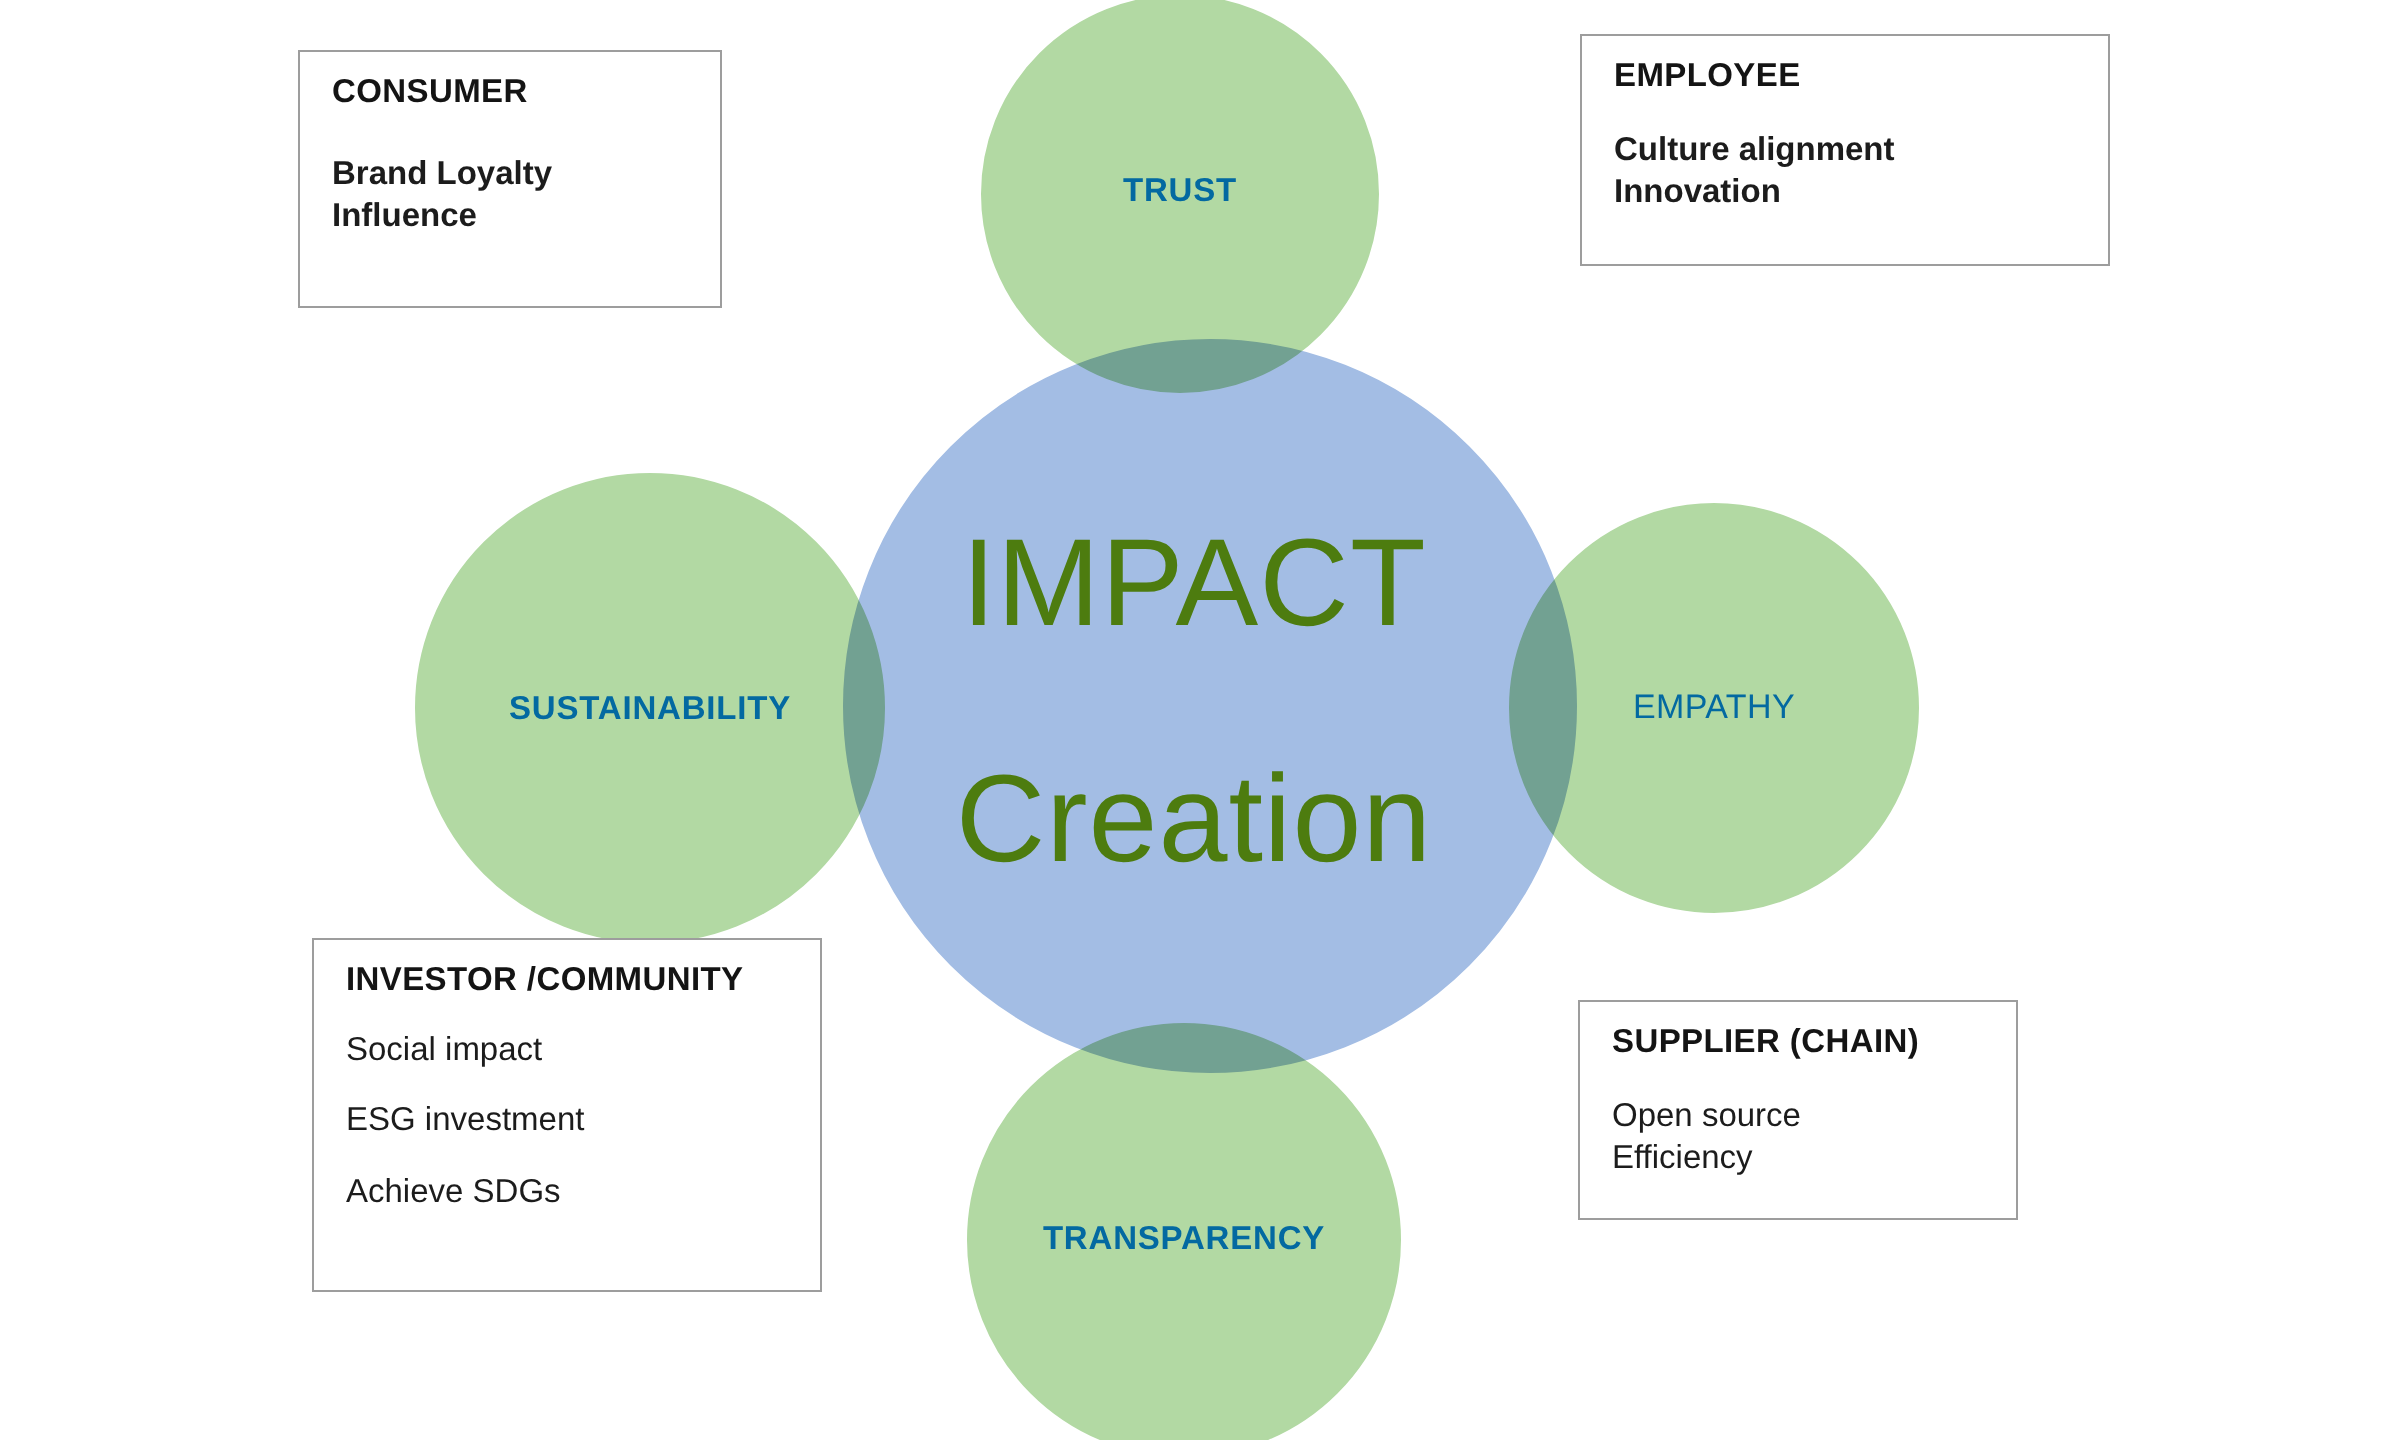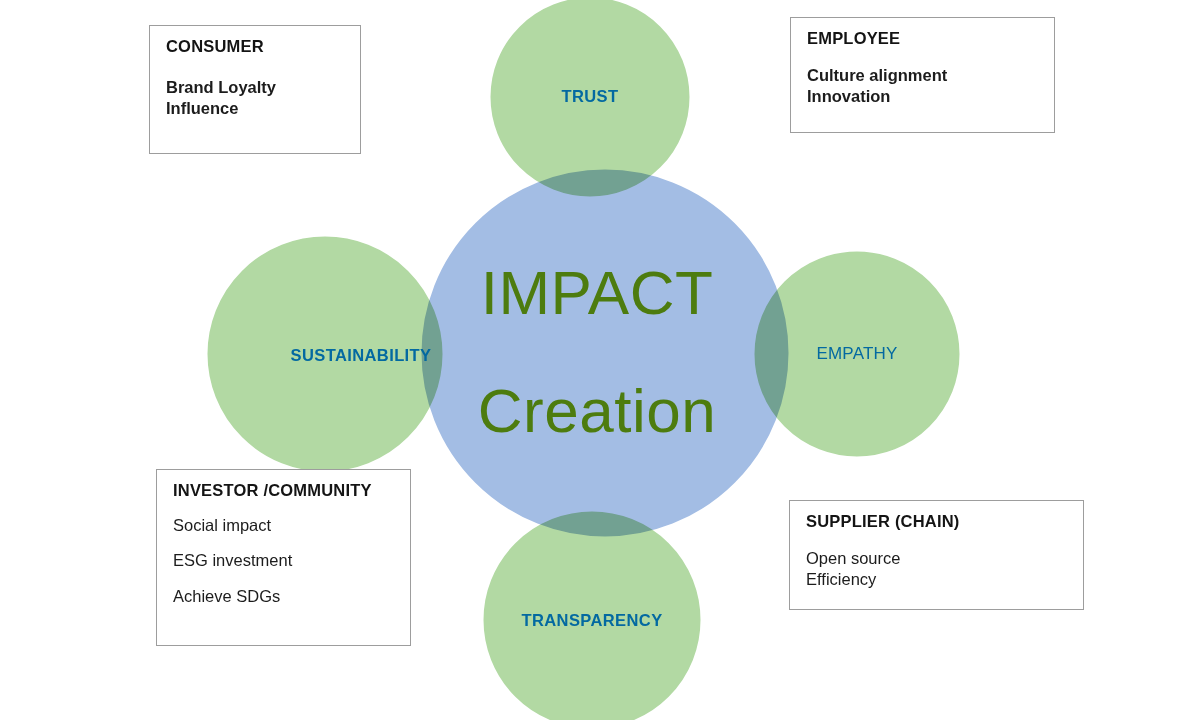--- a/index.html
+++ b/index.html
@@ -90,42 +90,42 @@
     text-decoration-color: #7aa7d8;
     text-decoration-style: wavy;
     text-decoration-skip-ink: none;
     text-underline-offset: 2px;
   }
 
   
   #box-consumer  { left: 149px; top: 25px;  width: 212px; height: 129px; }
   #box-employee  { left: 790px; top: 17px;  width: 265px; height: 116px; }
   #box-investor  { left: 156px; top: 469px; width: 255px; height: 177px; }
-  #box-supplier  { left: 789px; top: 500px; width: 295px; height: 110px; }
+  #box-supplier  { left: 789px; top: 500px; width: 220px; height: 110px; }
 </style>
 </head>
 <body>
 
 <div id="stage">
 
   <svg id="venn" viewBox="0 0 1200 720">
     <g style="mix-blend-mode:normal">
       <circle cx="590" cy="97" r="101" fill="#b2d9a3" stroke="#ffffff" stroke-width="3"></circle>
       <circle cx="325" cy="354" r="119" fill="#b2d9a3" stroke="#ffffff" stroke-width="3"></circle>
       <circle cx="857" cy="354" r="104" fill="#b2d9a3" stroke="#ffffff" stroke-width="3"></circle>
       <circle cx="592" cy="620" r="110" fill="#b2d9a3" stroke="#ffffff" stroke-width="3"></circle>
     </g>
     <g style="mix-blend-mode:multiply">
       <circle cx="605" cy="353" r="185" fill="#a3bde4" stroke="#ffffff" stroke-width="3"></circle>
     </g>
   </svg>
 
   <div class="circle-label lbl-green" style="left:590px; top:96px;">TRUST</div>
 
-  <div class="circle-label lbl-green" style="left:325px; top:355px;margin-left:36px;">SUSTAINABILITY</div>
+  <div class="circle-label lbl-green" style="left:325px; top:355px;">SUSTAINABILITY</div>
 
   <div class="circle-label lbl-green thin" style="left:857px; top:354px;">EMPATHY</div>
 
   <div class="circle-label lbl-green" style="left:592px; top:620px;">TRANSPARENCY</div>
 
   <div class="core-label" style="left:597px; top:292px;">IMPACT</div>
   <div class="core-label" style="left:597px; top:410px;">Creation</div>
 
   <div class="callout" id="box-consumer">
     <div class="c-title">CONSUMER</div>

